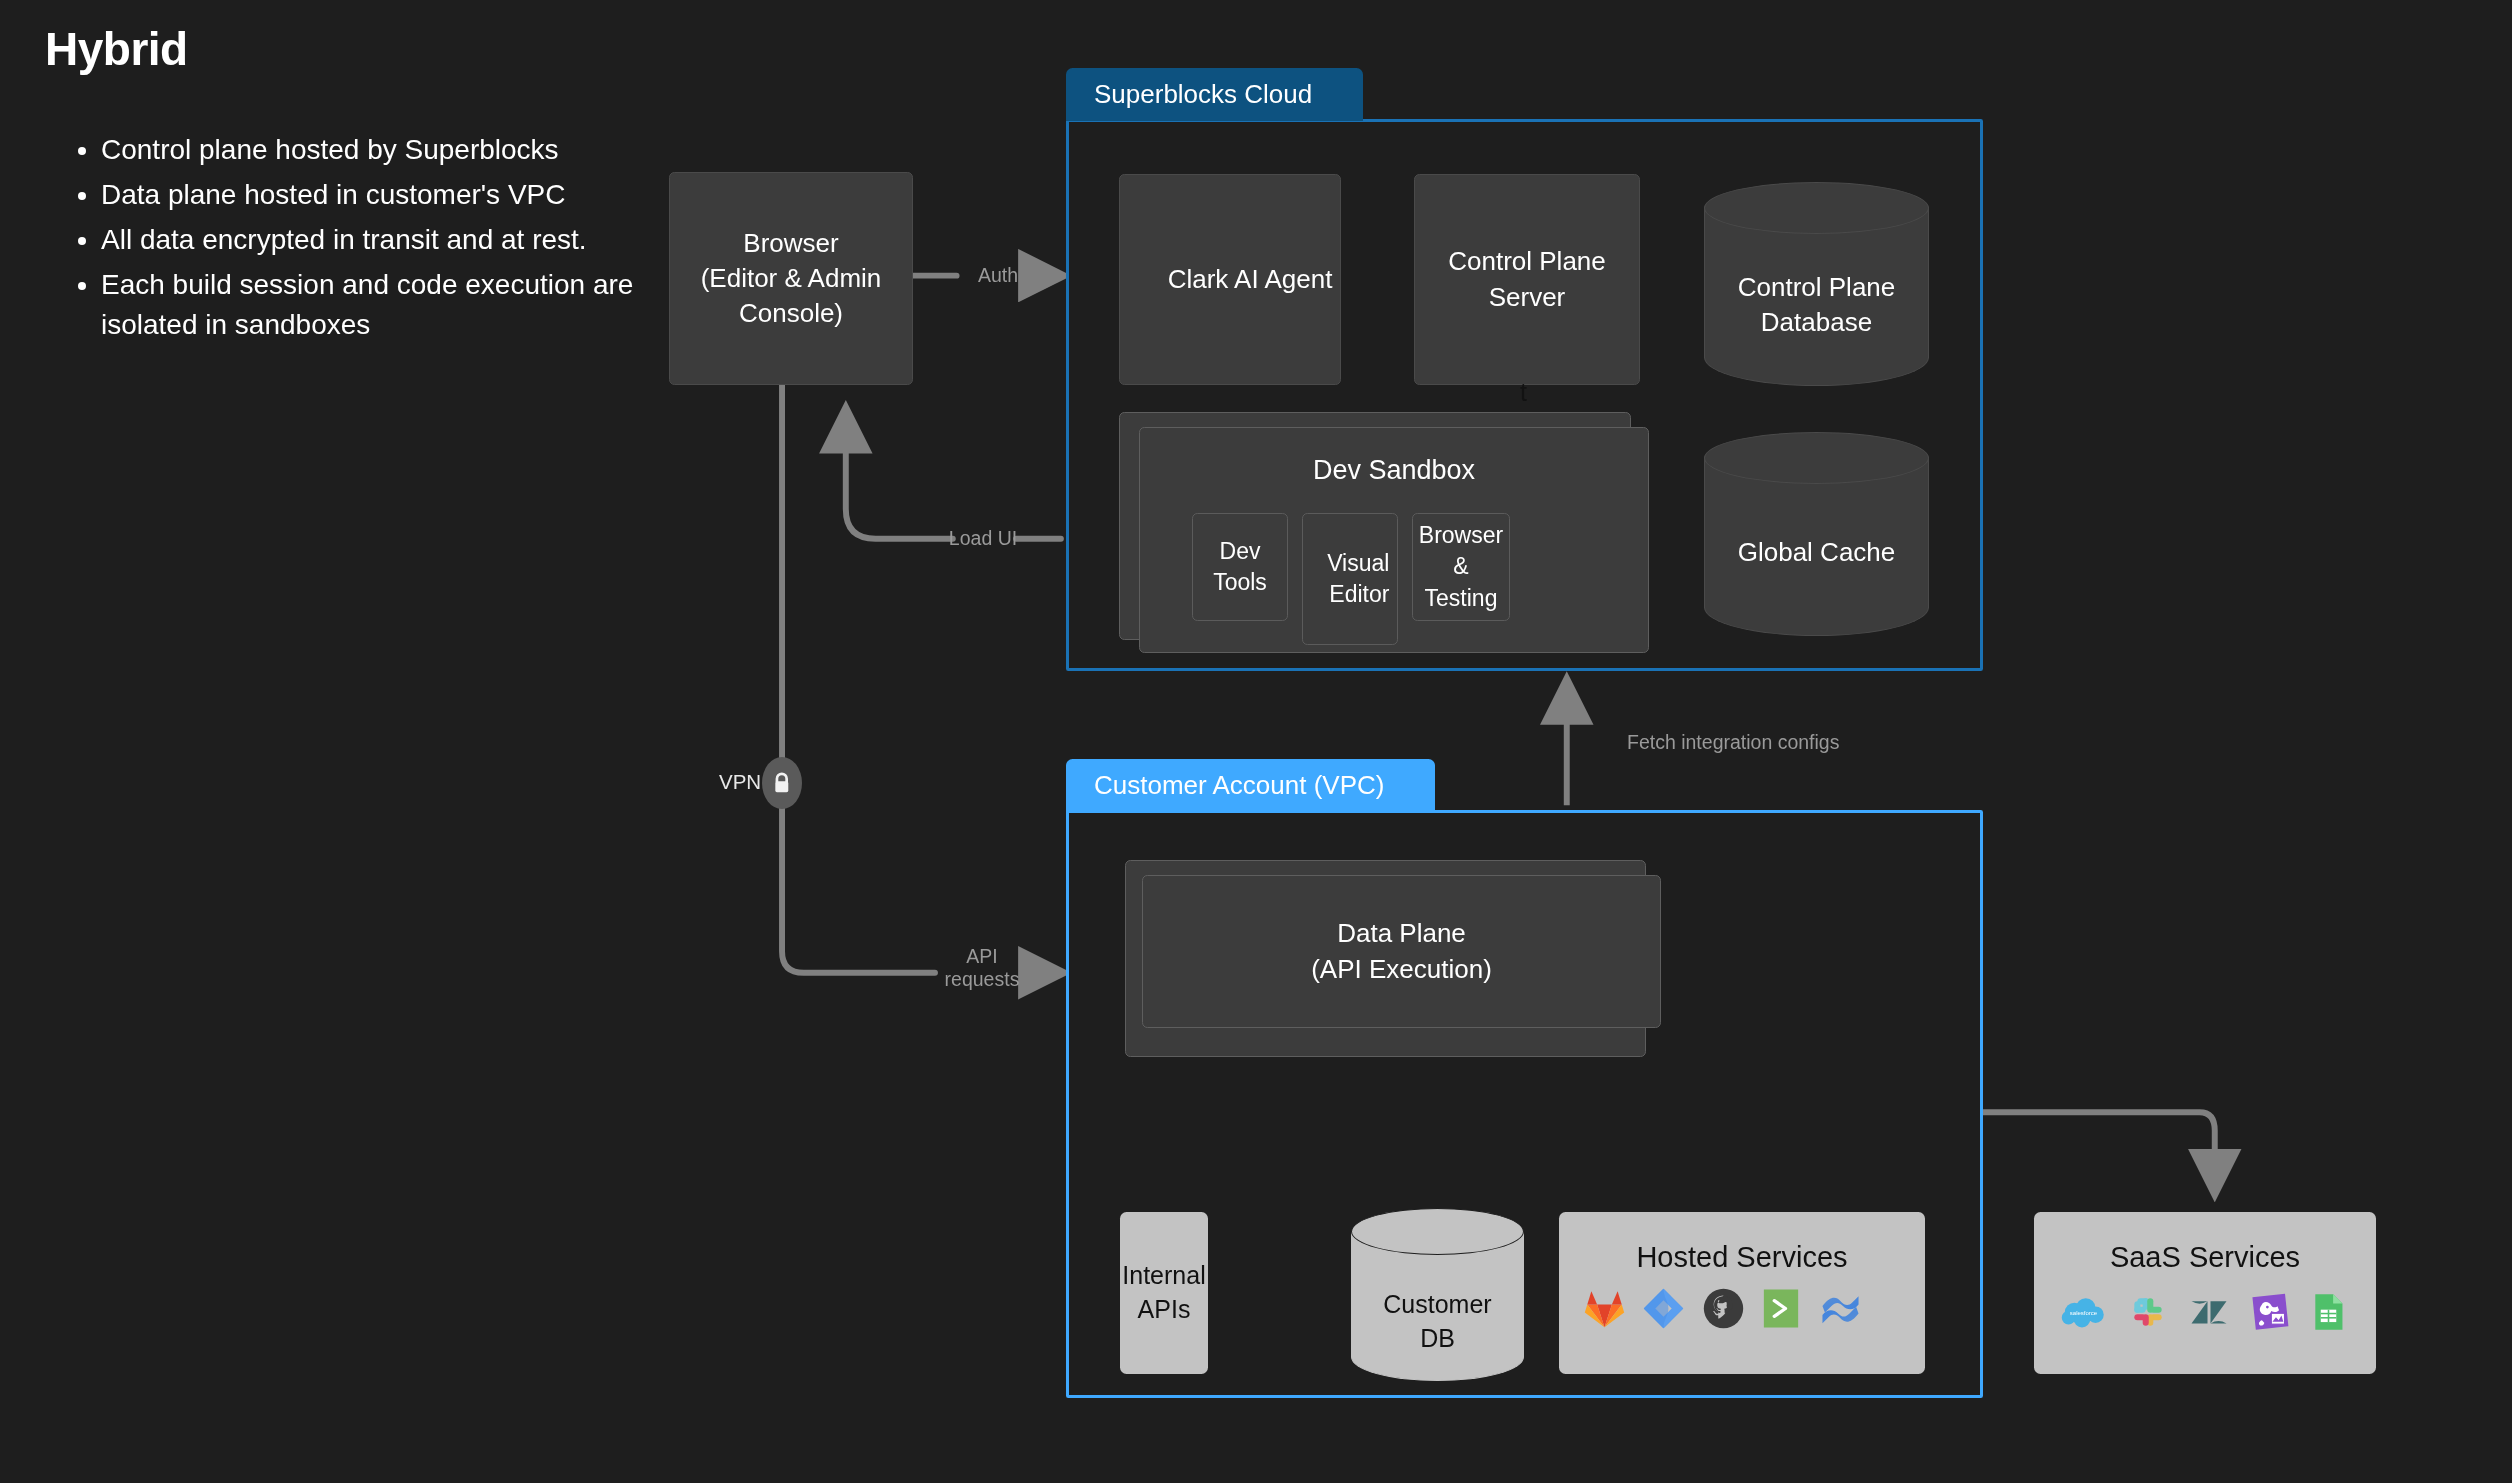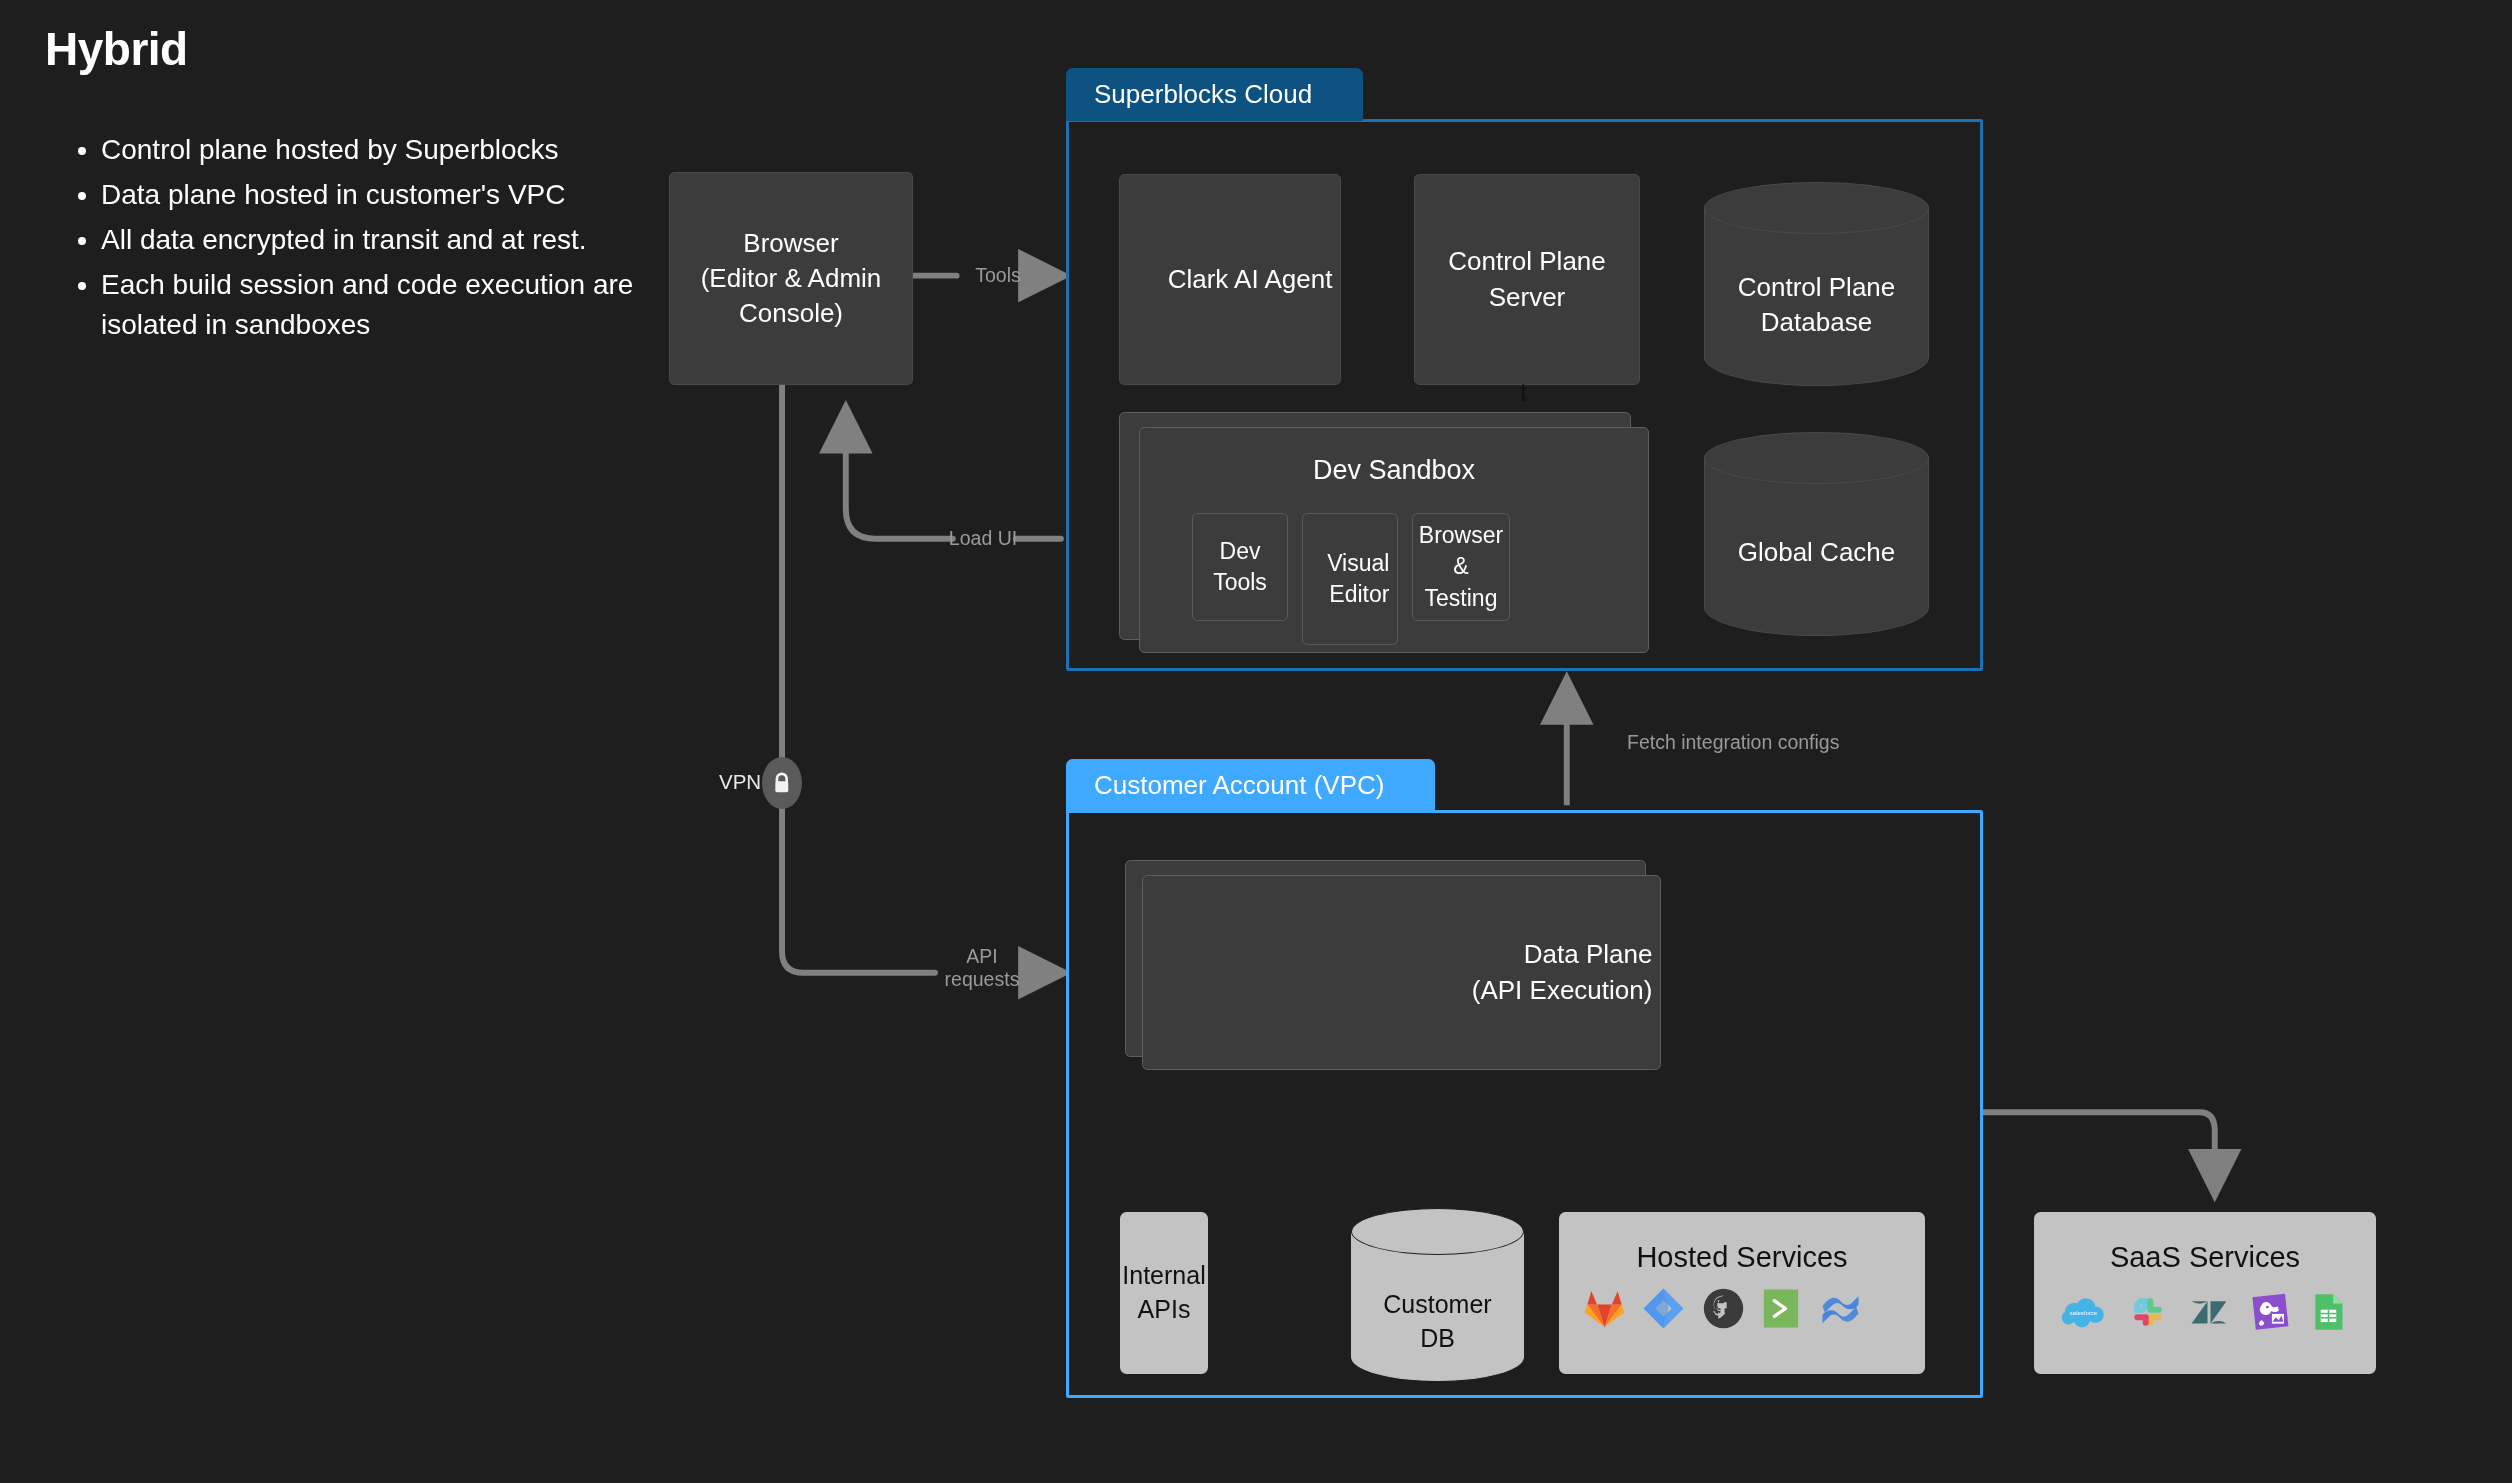--- a/index.html
+++ b/index.html
@@ -184,21 +184,21 @@
     <div class="top"></div>
     <div class="label" style="top:103px;">Global Cache</div>
   </div>
 
   <div class="group-tab" style="left:1066px;top:759px;width:369px;height:53px;background:#3fa9ff;">
     <span>Customer Account (VPC)</span>
   </div>
   <div class="group-body" style="left:1066px;top:810px;width:917px;height:588px;border:3.2px solid #3fa9ff;"></div>
 
   <div class="stack-back" style="left:1125px;top:860px;width:519px;height:195px;"></div>
-  <div class="node stackwrap stack-front" style="left:1142px;top:875px;width:519px;height:195px;flex-direction:column;align-items:flex-end;">
+  <div class="node stackwrap stack-front" style="left:1142px;top:875px;width:519px;height:153px;flex-direction:column;">
     <div>Data Plane</div>
     <div>(API Execution)</div>
   </div>
 
   <div class="node light" style="left:1120px;top:1212px;width:88px;height:162px;flex-direction:column;border-radius:6.5px;">
     <div>Internal</div>
     <div>APIs</div>
   </div>
 
   <div class="cyl light" style="left:1338px;top:1208px;width:173px;height:173px;margin-left:13px;">
@@ -333,21 +333,21 @@
           <g stroke="#4fc06a" stroke-width="4">
             <line x1="20" y1="54" x2="60" y2="54"></line>
             <line x1="20" y1="65" x2="60" y2="65"></line>
             <line x1="40" y1="44" x2="40" y2="76"></line>
           </g>
         </svg>
       </span>
     </div>
   </div>
 
-  <div class="edge-label" style="left:955px;top:264px;width:86px;">Tools</div>
+  <div class="edge-label" style="left:955px;top:264px;width:86px;">Auth</div>
 
   <div class="edge-label" style="left:940px;top:527px;width:86px;">Load UI</div>
 
   <div class="edge-label wrap" style="left:936px;top:945px;width:92px;">
     <div>API</div>
     <div>requests</div>
   </div>
 
   <div class="edge-label" style="left:1627px;top:731px;">Fetch integration configs</div>
 

